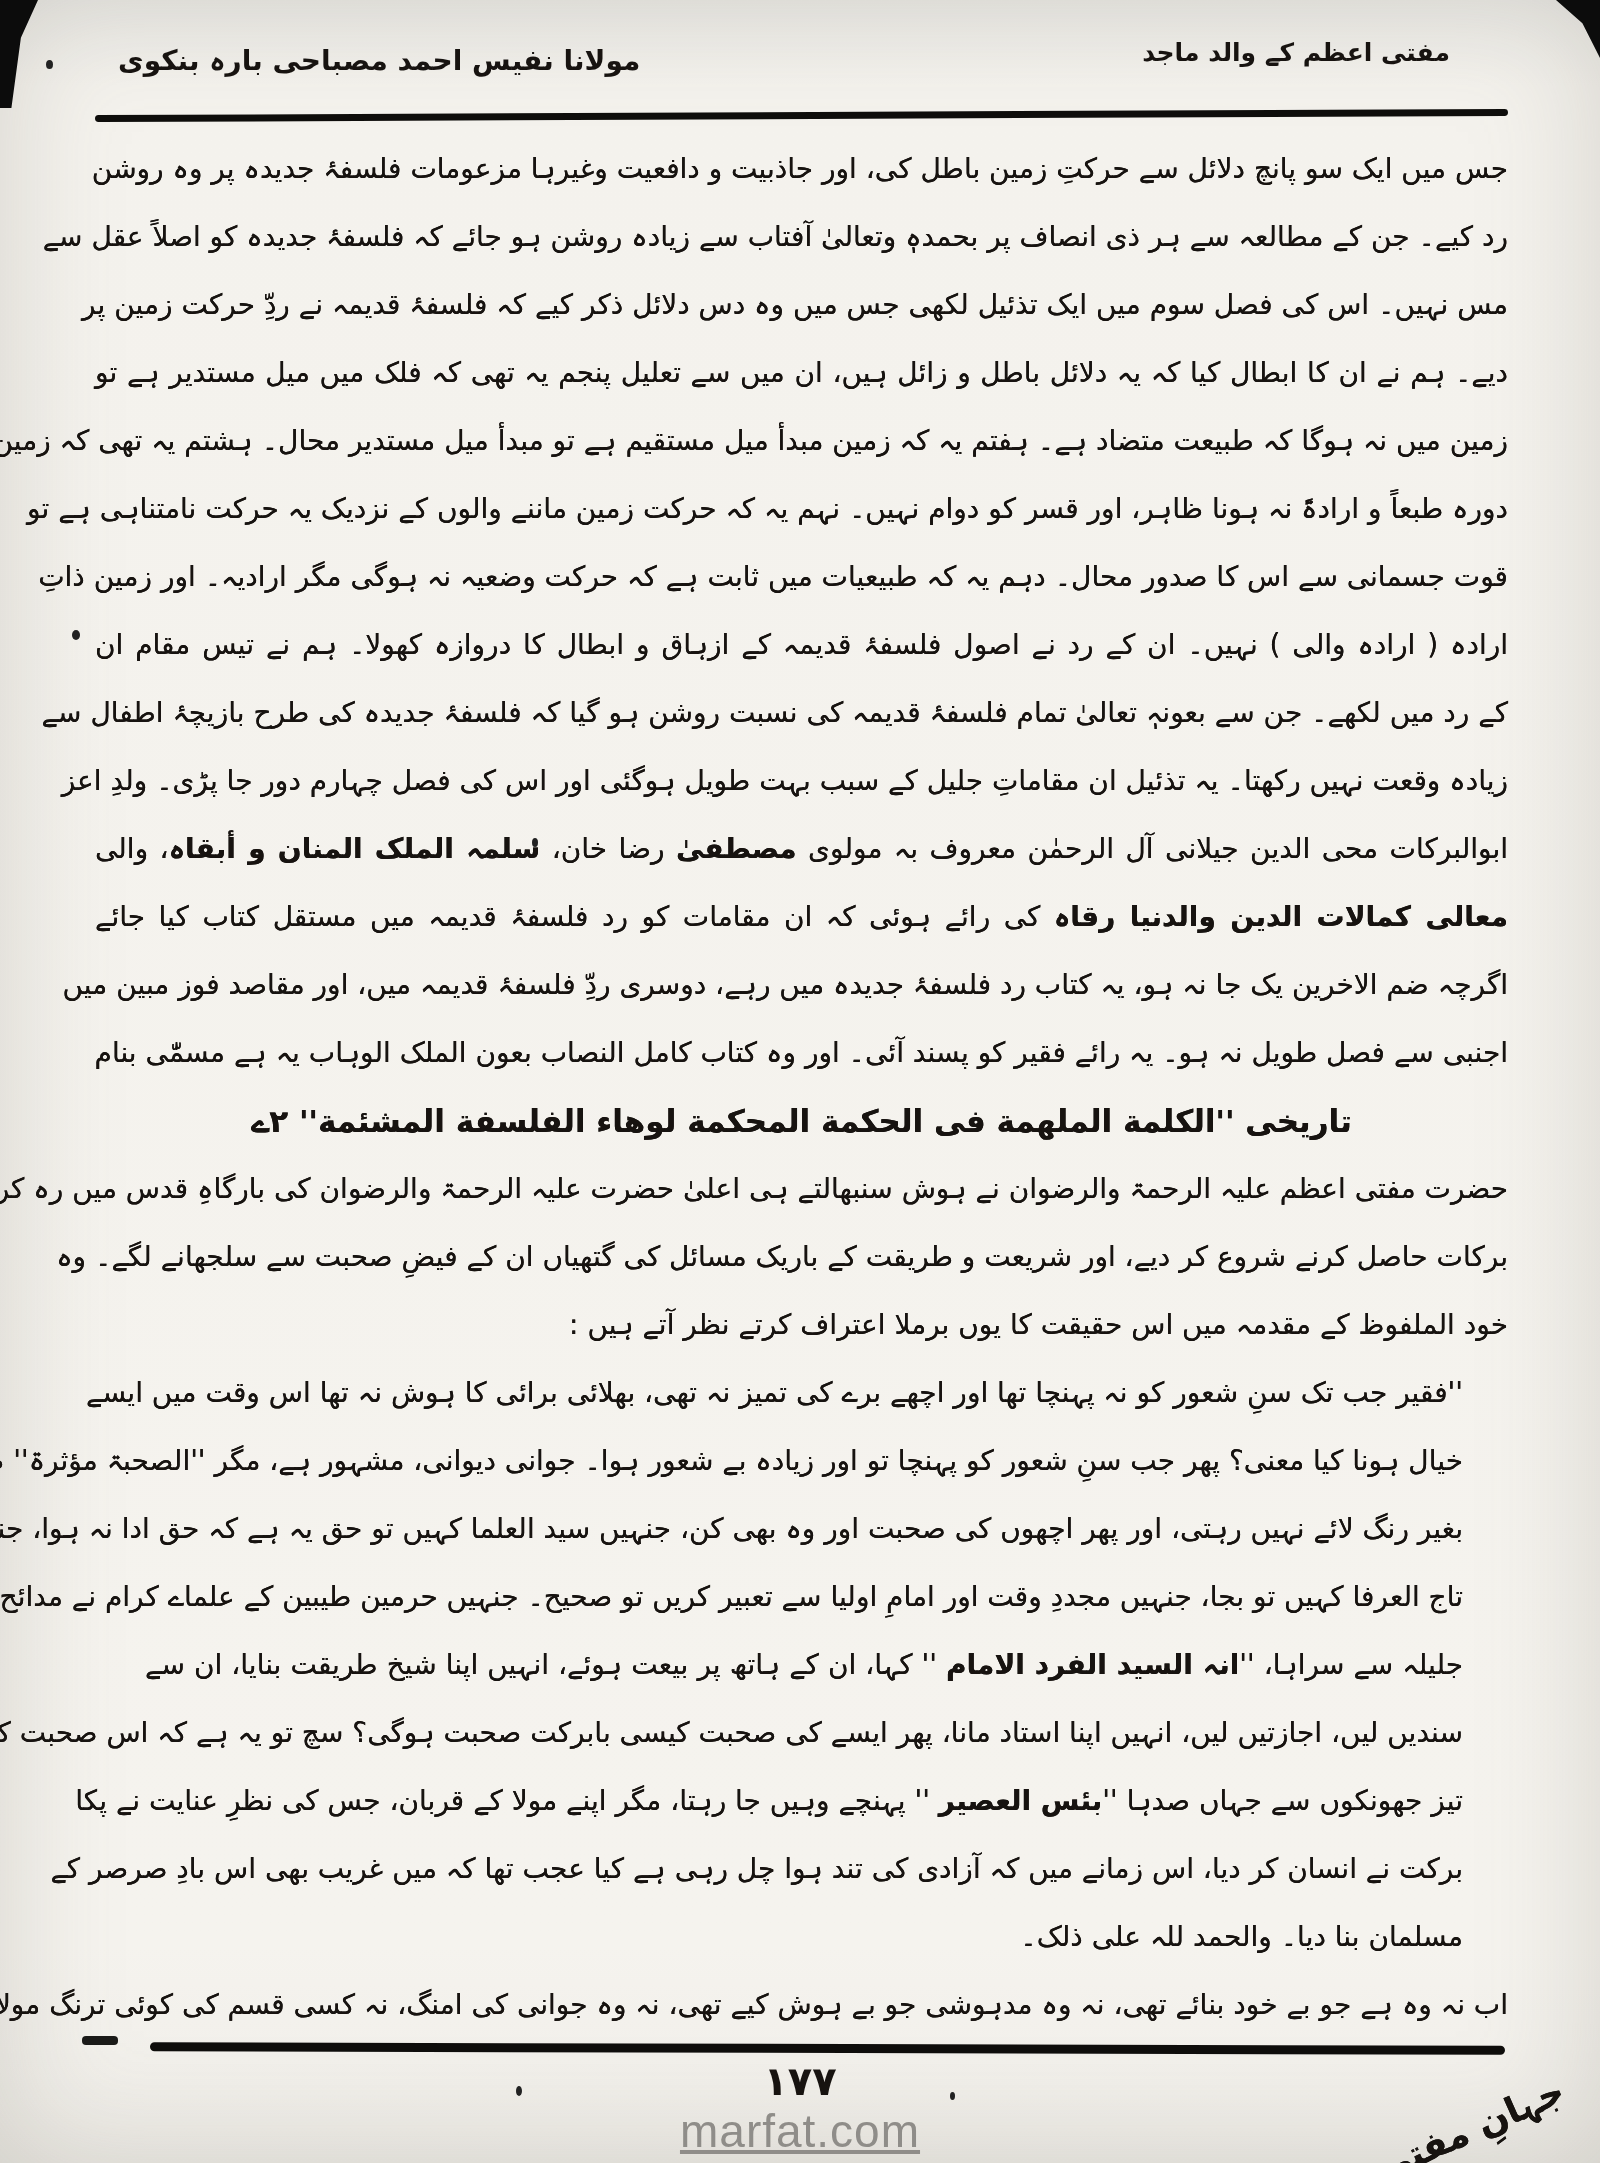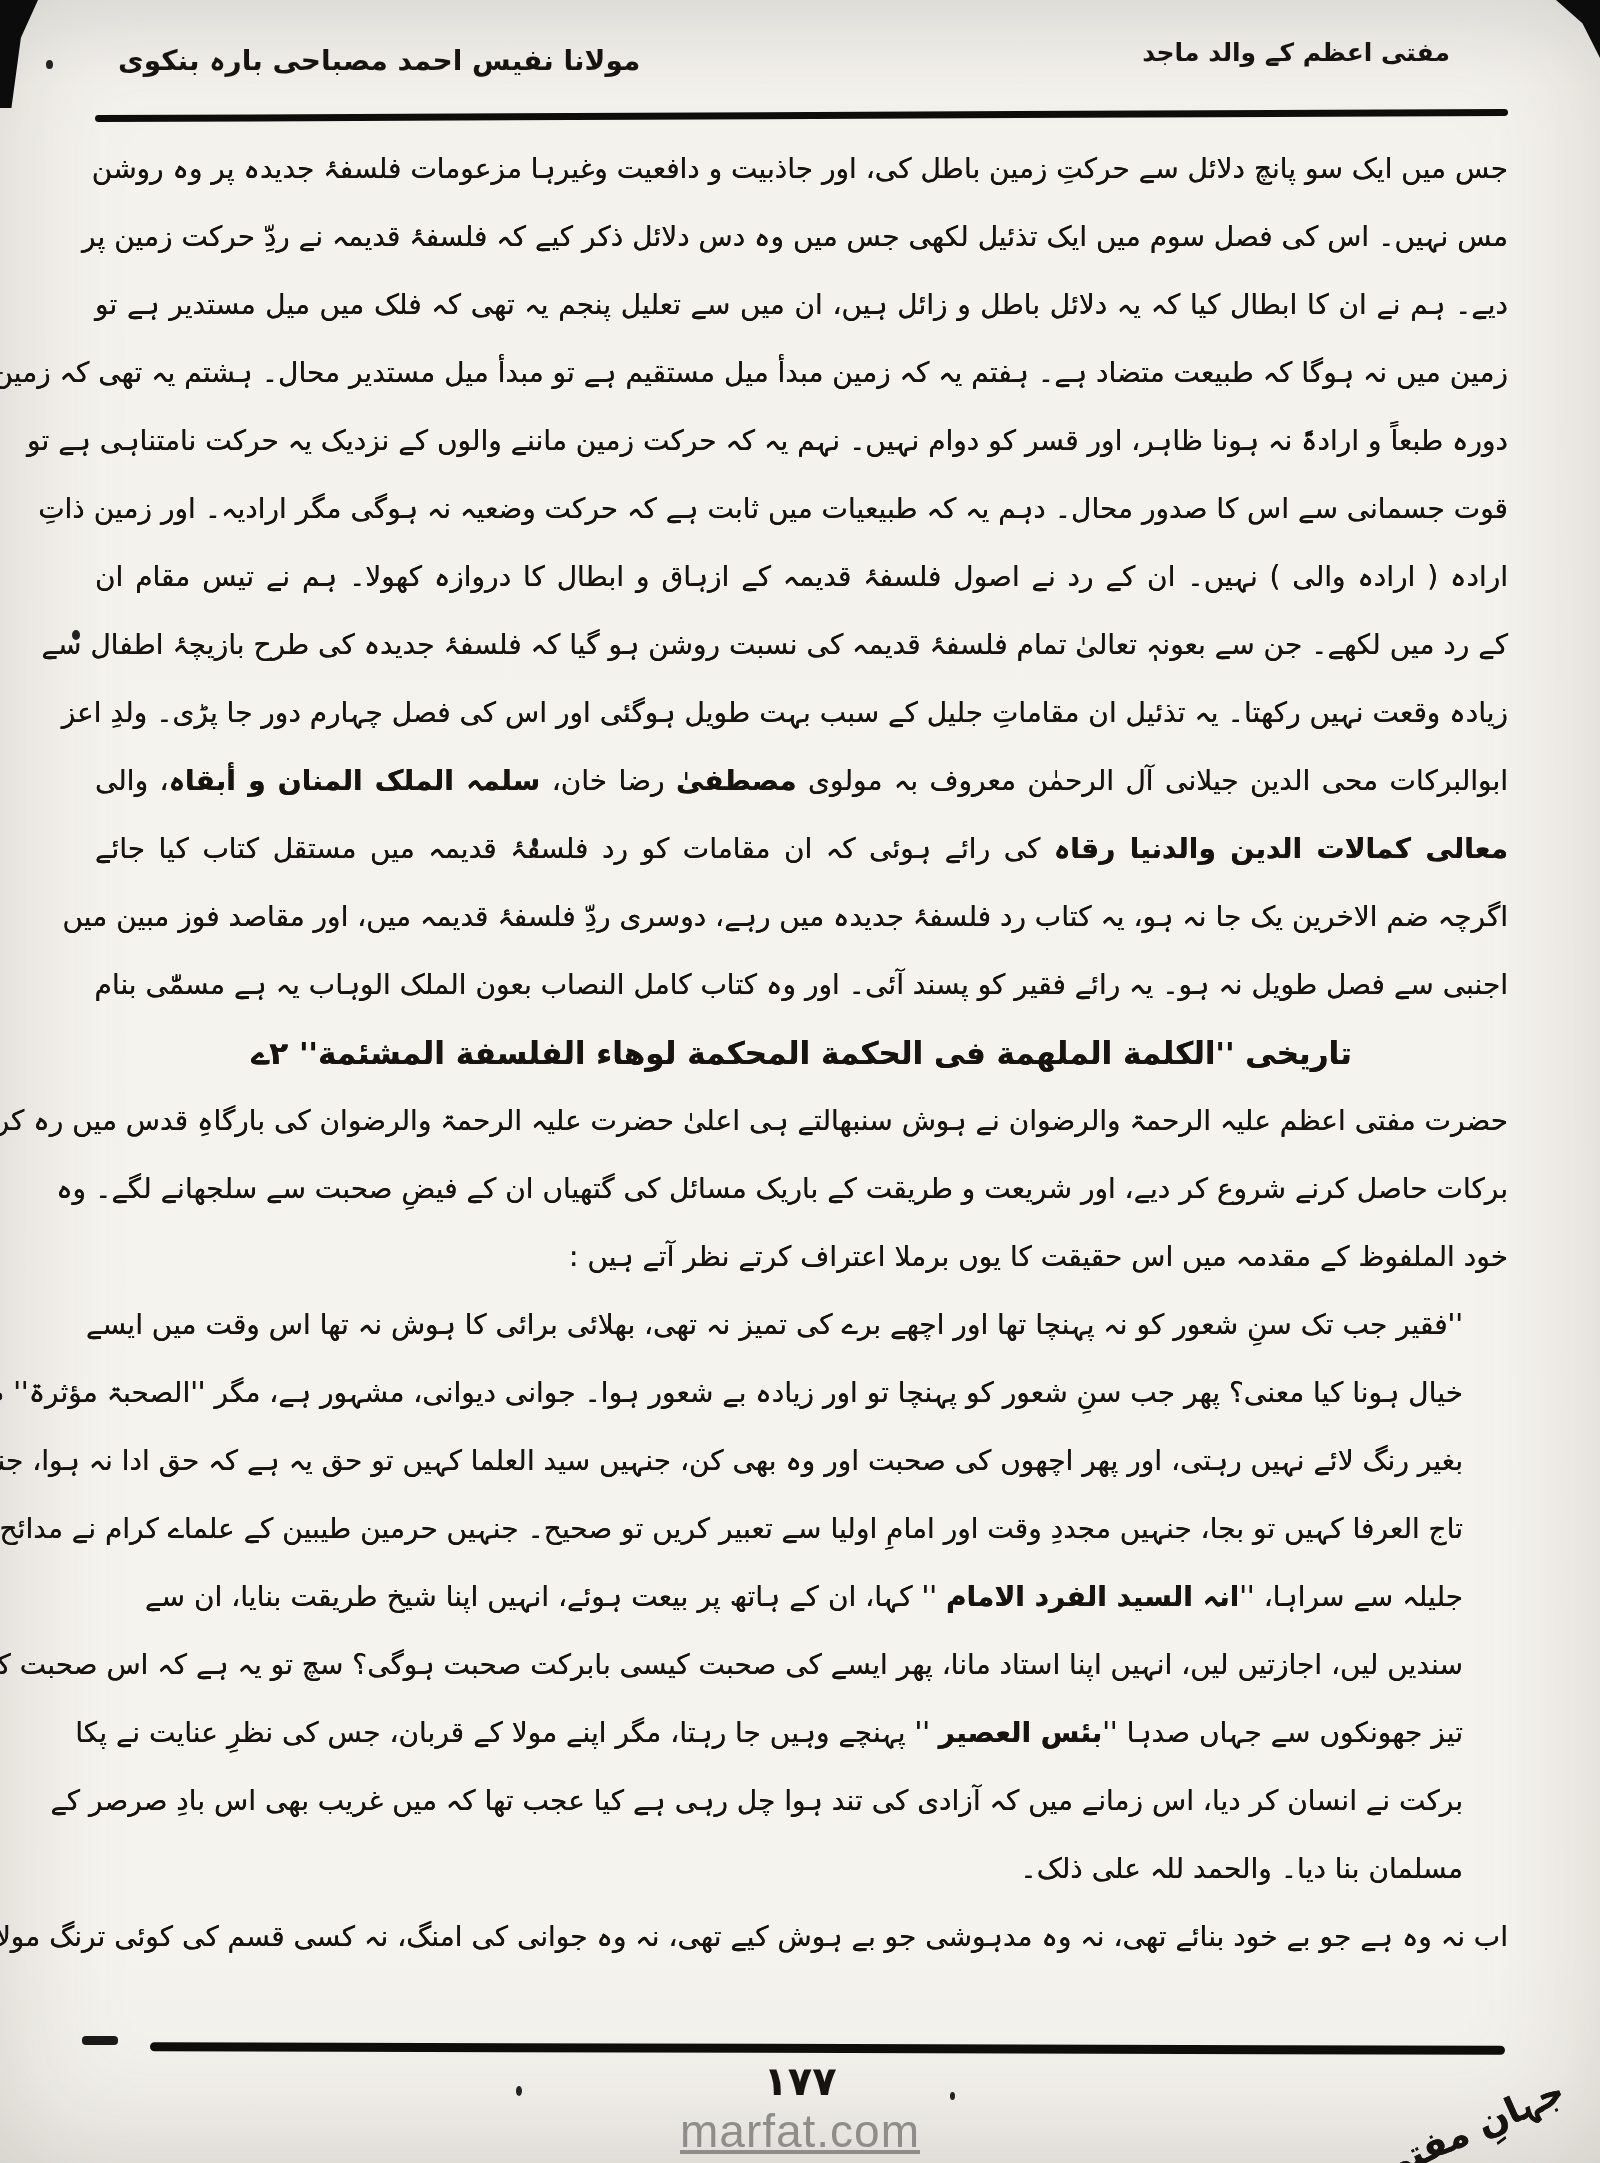--- a/index.html
+++ b/index.html
@@ -69,20 +69,21 @@
   <div class="speck" style="left:532px;top:838px;width:6px;height:9px;"></div>
   <div class="speck" style="left:516px;top:2086px;width:6px;height:10px;"></div>
   <div class="speck" style="left:950px;top:2092px;width:5px;height:8px;"></div>
 
   <div class="hdr right">مفتی اعظم کے والد ماجد</div>
   <div class="hdr left">مولانا نفیس احمد مصباحی بارہ بنکوی</div>
   <div class="rule"></div>
 
   <div class="body-text" id="body-lines">
       <div class="line"><span>جس میں ایک سو پانچ دلائل سے حرکتِ زمین باطل کی، اور جاذبیت و دافعیت وغیرہا مزعومات فلسفۂ جدیدہ پر وہ روشن</span></div>
+      <div class="line"><span>رد کیے۔ جن کے مطالعہ سے ہر ذی انصاف پر بحمدہٖ وتعالیٰ آفتاب سے زیادہ روشن ہو جائے کہ فلسفۂ جدیدہ کو اصلاً عقل سے</span></div>
       <div class="line"><span>مس نہیں۔ اس کی فصل سوم میں ایک تذئیل لکھی جس میں وہ دس دلائل ذکر کیے کہ فلسفۂ قدیمہ نے ردِّ حرکت زمین پر</span></div>
       <div class="line"><span>دیے۔ ہم نے ان کا ابطال کیا کہ یہ دلائل باطل و زائل ہیں، ان میں سے تعلیل پنجم یہ تھی کہ فلک میں میل مستدیر ہے تو</span></div>
       <div class="line"><span>زمین میں نہ ہوگا کہ طبیعت متضاد ہے۔ ہفتم یہ کہ زمین مبدأ میل مستقیم ہے تو مبدأ میل مستدیر محال۔ ہشتم یہ تھی کہ زمین کا</span></div>
       <div class="line"><span>دورہ طبعاً و ارادۃً نہ ہونا ظاہر، اور قسر کو دوام نہیں۔ نہم یہ کہ حرکت زمین ماننے والوں کے نزدیک یہ حرکت نامتناہی ہے تو</span></div>
       <div class="line"><span>قوت جسمانی سے اس کا صدور محال۔ دہم یہ کہ طبیعیات میں ثابت ہے کہ حرکت وضعیہ نہ ہوگی مگر ارادیہ۔ اور زمین ذاتِ</span></div>
       <div class="line"><span>ارادہ ( ارادہ والی ) نہیں۔ ان کے رد نے اصول فلسفۂ قدیمہ کے ازہاق و ابطال کا دروازہ کھولا۔ ہم نے تیس مقام ان</span></div>
       <div class="line"><span>کے رد میں لکھے۔ جن سے بعونہٖ تعالیٰ تمام فلسفۂ قدیمہ کی نسبت روشن ہو گیا کہ فلسفۂ جدیدہ کی طرح بازیچۂ اطفال سے</span></div>
       <div class="line"><span>زیادہ وقعت نہیں رکھتا۔ یہ تذئیل ان مقاماتِ جلیل کے سبب بہت طویل ہوگئی اور اس کی فصل چہارم دور جا پڑی۔ ولدِ اعز</span></div>
       <div class="line"><span>ابوالبرکات محی الدین جیلانی آل الرحمٰن معروف بہ مولوی </span><span class="b">مصطفیٰ</span><span> رضا خان، </span><span class="b">سلمہ الملک المنان و أبقاہ</span><span>، والی</span></div>
       <div class="line"><span class="b">معالی کمالات الدین والدنیا رقاہ</span><span> کی رائے ہوئی کہ ان مقامات کو رد فلسفۂ قدیمہ میں مستقل کتاب کیا جائے</span></div>

